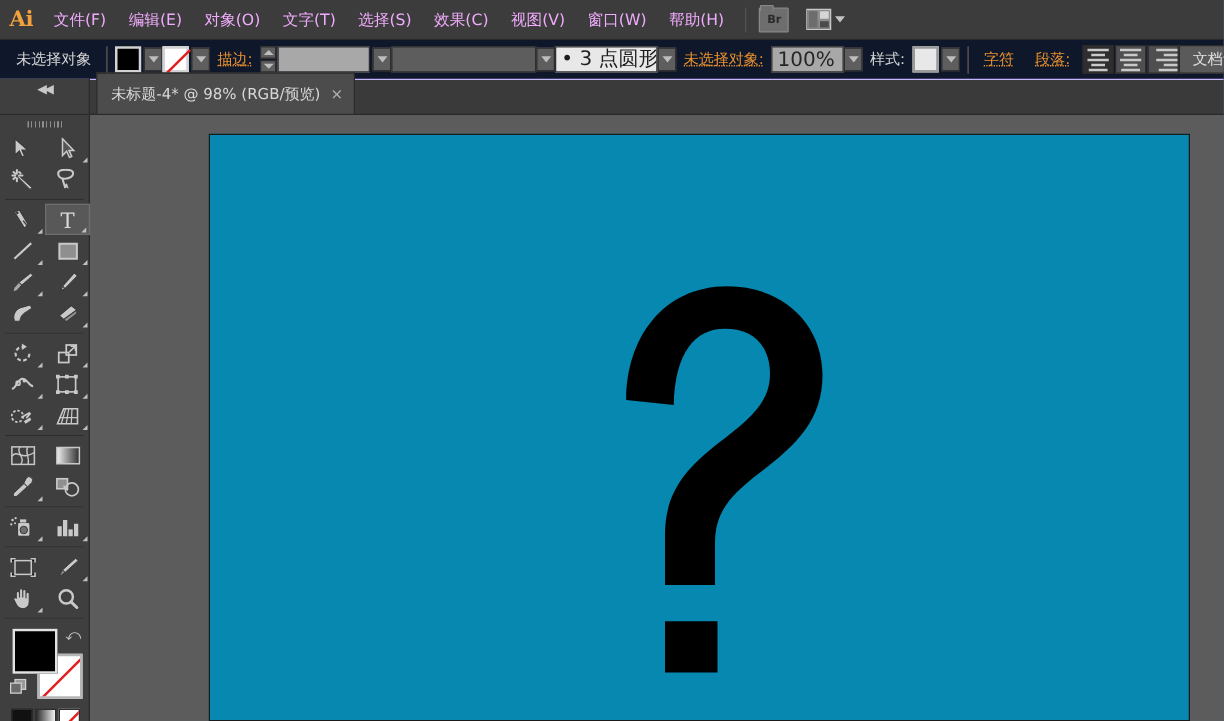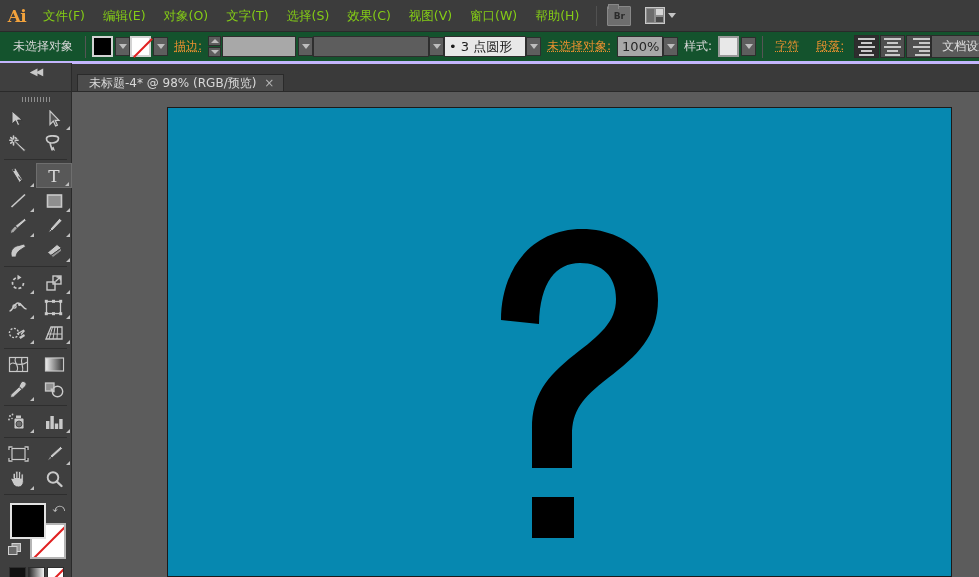--- a/index.html
+++ b/index.html
@@ -21,21 +21,21 @@
   }
   .ai-logo {
     width: 34px; height: 32px;
     display: flex; align-items: center; justify-content: center;
     color: #f2a23c; font-weight: bold; font-size: 17px;
     font-family: "DejaVu Serif", "Liberation Serif", serif;
     letter-spacing: -0.5px;
   }
   .menu-item {
     padding: 0 9px; height: 32px; line-height: 32px;
-    color: #84cc16; font-size: 12.5px; white-space: nowrap;
+    color: #f0abfc; font-size: 12.5px; white-space: nowrap;
     cursor: default;
   }
   .menu-sep-v {
     width: 1px; height: 20px; background: #515151; margin: 0 8px;
   }
   .br-btn {
     width: 24px; height: 20px; background: #6e6e6e;
     border: 1px solid #888; border-radius: 1px;
     display: flex; align-items: center; justify-content: center;
     color: #2b2b2b; font-size: 9px; font-weight: bold;
@@ -56,22 +56,22 @@
   .ws-icon i.lit { background: #d6d6d6; }
   .ws-icon i.full { grid-row: span 2; background: #6d6d6d; }
   .caret-dn {
     width: 0; height: 0; border-left: 4px solid transparent;
     border-right: 4px solid transparent; border-top: 5px solid #c4c4c4;
   }
 
   
   .controlbar {
     position: absolute; left: 0; top: 32px; width: 979px; height: 32px;
-    background: #14532d;
-    border-bottom: 3px solid #c4b5fd;
+    background: #0f172a;
+    border-bottom: 1px solid #c4b5fd;
     display: flex; align-items: center;
   }
   .grip-v {
     width: 9px; height: 20px; margin: 0 3px 0 4px;
     background: repeating-linear-gradient(to bottom,#888 0 1px,#4a4a4a 1px 2px);
   }
   .cb-label { color: #d6d6d6; font-size: 12px; padding: 0 6px; white-space: nowrap; }
   .cb-label.orange { color: #e8902f; text-decoration: underline; text-decoration-style: dotted; }
   .cb-sep {
     width: 1px; height: 22px; background: #333; margin: 0 6px;
@@ -100,21 +100,21 @@
   }
   .spinner span {
     width: 13px; height: 10px; background: #5e5e5e; border: 1px solid #2e2e2e;
     display: flex; align-items: center; justify-content: center;
   }
   .tri-up { width:0;height:0;border-left:4px solid transparent;border-right:4px solid transparent;border-bottom:4px solid #bdbdbd; }
   .tri-dn { width:0;height:0;border-left:4px solid transparent;border-right:4px solid transparent;border-top:4px solid #bdbdbd; }
   .field {
     height: 21px; background: #a8a8a8; border: 1px solid #2e2e2e;
     display: flex; align-items: center; padding: 0 4px;
-    color: #262626; font-size: 13px; white-space: nowrap; overflow: hidden;
+    color: #262626; font-size: 16px; white-space: nowrap; overflow: hidden;
   }
   .field.dark { background: #5d5d5d; color: #d0d0d0; }
   .field.light { background: #e8e8e8; color: #1c1c1c; }
   .combo { display: flex; align-items: center; }
   .align-grp { display: flex; gap: 1px; margin-left: 4px; }
   .align-btn {
     width: 25px; height: 23px; background: #4f4f4f; border: 1px solid #2b2b2b;
     display: flex; flex-direction: column; align-items: center; justify-content: center; gap: 2px;
   }
   .align-btn.active { background: #2e2e2e; }
@@ -142,21 +142,21 @@
   }
   .panel-collapse {
     width: 72px; height: 28px; background: #3f3f3f;
     display: flex; align-items: flex-start; justify-content: center;
     padding-top: 3px; border-right: 1px solid #2a2a2a;
   }
   .dbl-left {
     color: #c8c8c8; font-size: 10px; letter-spacing: -2px;
   }
   .doc-tab {
-    height: 17px; background: #4c4c4c; border: 1px solid #2a2a2a; border-bottom: none;
+    height: 33px; background: #4c4c4c; border: 1px solid #2a2a2a; border-bottom: none;
     display: flex; align-items: center; gap: 8px; padding: 0 9px 0 11px;
     margin-left: 5px;
   }
   .doc-tab-title { color: #d8d8d8; font-size: 12px; white-space: nowrap; }
   .doc-tab-close { color: #b5b5b5; font-size: 12px; line-height: 1; }
 
   
   .toolpanel {
     position: absolute; left: 0; top: 92px; width: 72px; height: 485px;
     background: #3f3f3f; border-right: 1px solid #2a2a2a;
@@ -301,21 +301,21 @@
     <div style="width:8px"></div>
     <div class="combo">
       <div class="field light" style="width:82px;justify-content:flex-start">•  3  点圆形</div>
       <div class="dd-btn" style="margin-left:0">
           <span class="caret-dn"></span>
         </div>
     </div>
 
     <div class="cb-label orange">未选择对象:</div>
     <div class="combo">
-      <div class="field" style="width:46px;justify-content:flex-start">100%</div>
+      <div class="field" style="width:58px;justify-content:flex-start">100%</div>
       <div class="dd-btn" style="margin-left:0">
           <span class="caret-dn"></span>
         </div>
     </div>
 
     <div class="cb-label">样式:</div>
     <div class="combo">
       <div class="swatch-box" style="background:#e8e8e8;border-color:#9a9a9a"></div>
       <div class="dd-btn">
           <span class="caret-dn"></span>

